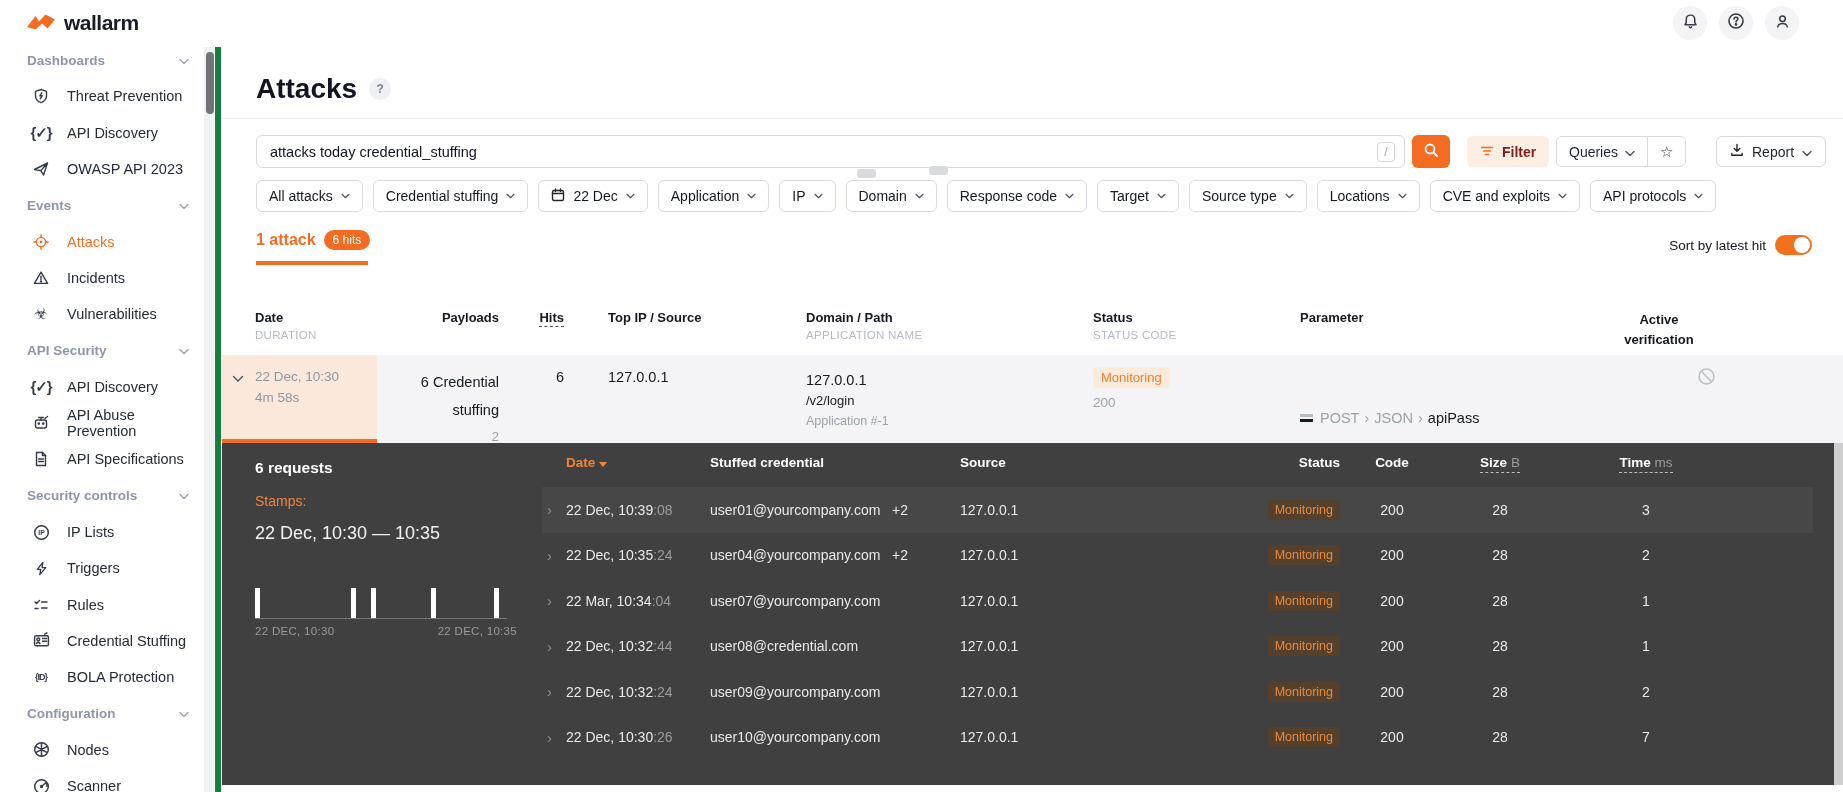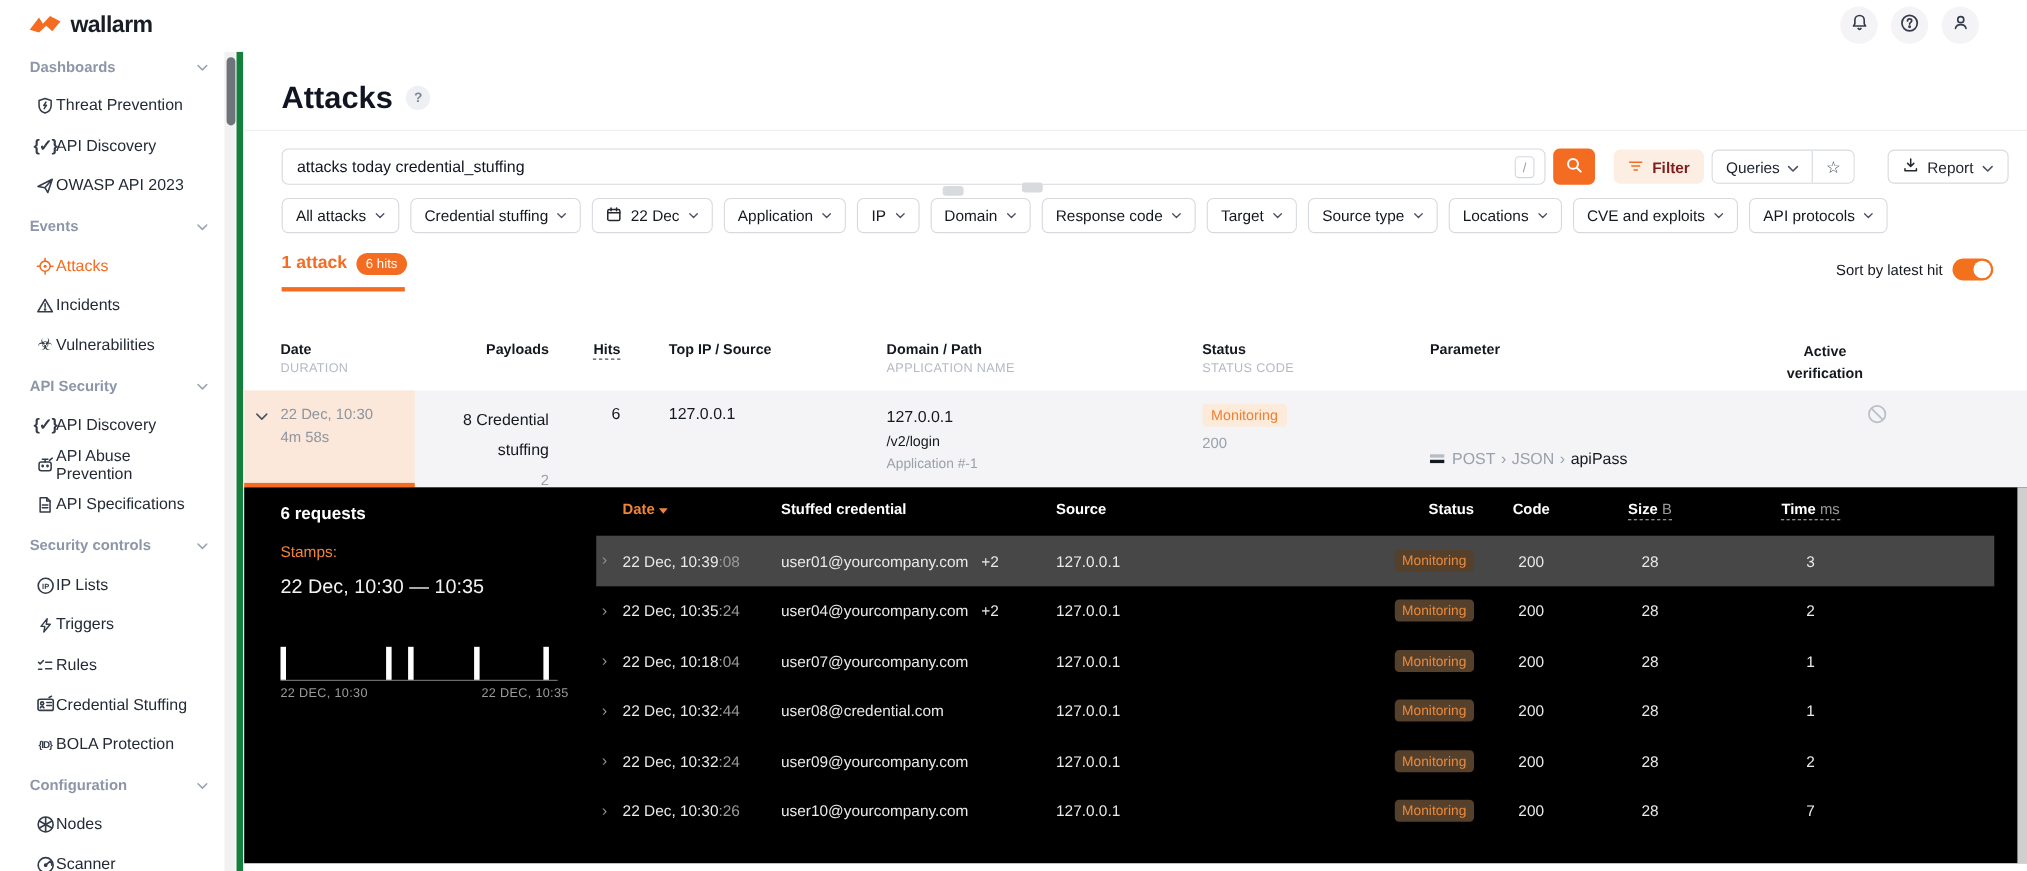--- a/index.html
+++ b/index.html
@@ -15,21 +15,21 @@
   .topbar-icons { position:absolute; right:44px; top:6px; display:flex; gap:12px; }
   .circle-btn { width:34px; height:34px; border-radius:50%; background:#f4f4f6; display:flex;
     align-items:center; justify-content:center; cursor:pointer; }
 
   
   .sidebar { position:absolute; left:0; top:47px; width:221px; height:745px; background:#fff;
     border-right:6px solid #15803d; overflow:hidden; }
   .side-list { margin-top:-5px; }
   .side-row { height:36.3px; display:flex; align-items:center; padding:0 26px 0 27px; cursor:pointer; }
   .side-section { justify-content:space-between; color:#8d96a8; font-weight:bold; font-size:13.5px; }
-  .side-item { gap:1px; font-size:14.5px; color:#242b36;padding-left:32px; }
+  .side-item { gap:17px; font-size:14.5px; color:#242b36;padding-left:32px; }
   .side-item .sicon { width:18px; height:18px; display:flex; align-items:center; justify-content:center;
     color:#343c49; flex:0 0 18px; font-size:15px; line-height:1; }
   .side-item.active { color:#f36c21; }
   .side-item.active .sicon { color:#f36c21; }
   .chev { color:#9aa2b2; }
   .ticon { font-size:11px; font-weight:bold; letter-spacing:-1px; }
   .side-scroll-track { position:absolute; right:1px; top:0; width:10px; height:100%; background:#f1f1f2; }
   .side-scroll-thumb { position:absolute; right:1px; top:5px; width:8px; height:62px; background:#6f737a; border-radius:4px; }
 
   
@@ -84,21 +84,21 @@
   .row-chev { position:absolute; left:10px; top:14px; color:#5a6069; }
   .ar-col { position:absolute; font-size:14.5px; color:#14181f; }
   .gray { color:#9aa1ab; }
   .status-badge { display:inline-block; background:#fceadb; color:#ef8032; font-size:13px; padding:3px 8px; border-radius:4px; }
   .param-icon { display:inline-block; width:13px; height:9px; margin-right:7px; position:relative; top:0px; }
   .param-icon i { display:block; height:3px; margin-bottom:2px; background:#b6bcc6; }
   .param-icon i:last-child { background:#14181f; }
   .crumb-sep { color:#9aa1ab; margin:0 5px; }
 
   
-  .panel { position:absolute; left:0; top:396px; width:100%; height:342px; background:#000000; color:#e9e9e9; }
+  .panel { position:absolute; left:0; top:396px; width:100%; height:342px; background:#404040; color:#e9e9e9; }
   .p-requests { position:absolute; left:33px; top:16px; font-size:15.5px; font-weight:bold; color:#fff; }
   .p-stamps { position:absolute; left:33px; top:50px; font-size:14px; color:#f08438; }
   .p-range { position:absolute; left:33px; top:80px; font-size:18px; color:#f2f2f2; }
   .p-chart { position:absolute; left:33px; top:142px; width:252px; height:34px; border-bottom:1px solid #777; }
   .p-chart .bar { position:absolute; bottom:0; width:5px; height:30px; background:#fff; }
   .p-chart-labels { position:absolute; left:33px; top:182px; width:262px; display:flex; justify-content:space-between;
     font-size:11.5px; color:#9b9b9b; letter-spacing:0.3px; }
   .dtable { position:absolute; left:320px; top:0; width:1271px; }
   .dgrid { display:grid; grid-template-columns:24px 144px 250px 280px 100px 104px 112px 180px 1fr; align-items:center; }
   .dhead { position:absolute; top:12px; width:100%; font-size:13.5px; font-weight:bold; color:#fff; }
@@ -484,21 +484,21 @@
 
     <div class="attack-row">
       <div class="date-cell">
         <span class="row-chev"><svg class="ic" width="12" height="8" viewBox="0 0 12 8" style="stroke:#4a5160">
               <path d="M1.5 1.5 L6 6 L10.5 1.5"></path>
             </svg></span>
         <div>22 Dec, 10:30</div>
         <div>4m 58s</div>
       </div>
       <div class="ar-col" style="left:150px; top:14px; width:127px; text-align:right; line-height:1.9;">
-        <div>8 Credential stuffing</div>
+        <div>6 Credential stuffing</div>
         <div class="gray" style="font-size:13.5px;">2</div>
       </div>
       <div class="ar-col" style="left:300px; top:14px; width:42px; text-align:right;">6</div>
       <div class="ar-col" style="left:386px; top:14px;">127.0.0.1</div>
       <div class="ar-col" style="left:584px; top:14px; line-height:1.55;">
         <div>127.0.0.1</div>
         <div style="font-size:13px;">/v2/login</div>
         <div class="gray" style="font-size:12.5px;">Application #-1</div>
       </div>
       <div class="ar-col" style="left:871px; top:12px;">
@@ -562,21 +562,21 @@
             <span><span>user04@yourcompany.com</span>&nbsp;&nbsp;&nbsp;<span>+2</span></span>
             <span>127.0.0.1</span>
             <span class="c-right"><span class="dbadge">Monitoring</span></span>
             <span class="c-center">200</span>
             <span class="c-center">28</span>
             <span class="c-center">2</span>
               <span></span>
           </div>
           <div class="drow dgrid">
             <span class="dchev">›</span>
-            <span><span>22 Dec, 10:18</span><span class="dsec">:04</span></span>
+            <span><span>22 Mar, 10:34</span><span class="dsec">:04</span></span>
             <span>user07@yourcompany.com</span>
             <span>127.0.0.1</span>
             <span class="c-right"><span class="dbadge">Monitoring</span></span>
             <span class="c-center">200</span>
             <span class="c-center">28</span>
             <span class="c-center">1</span>
               <span></span>
           </div>
           <div class="drow dgrid">
             <span class="dchev">›</span>

